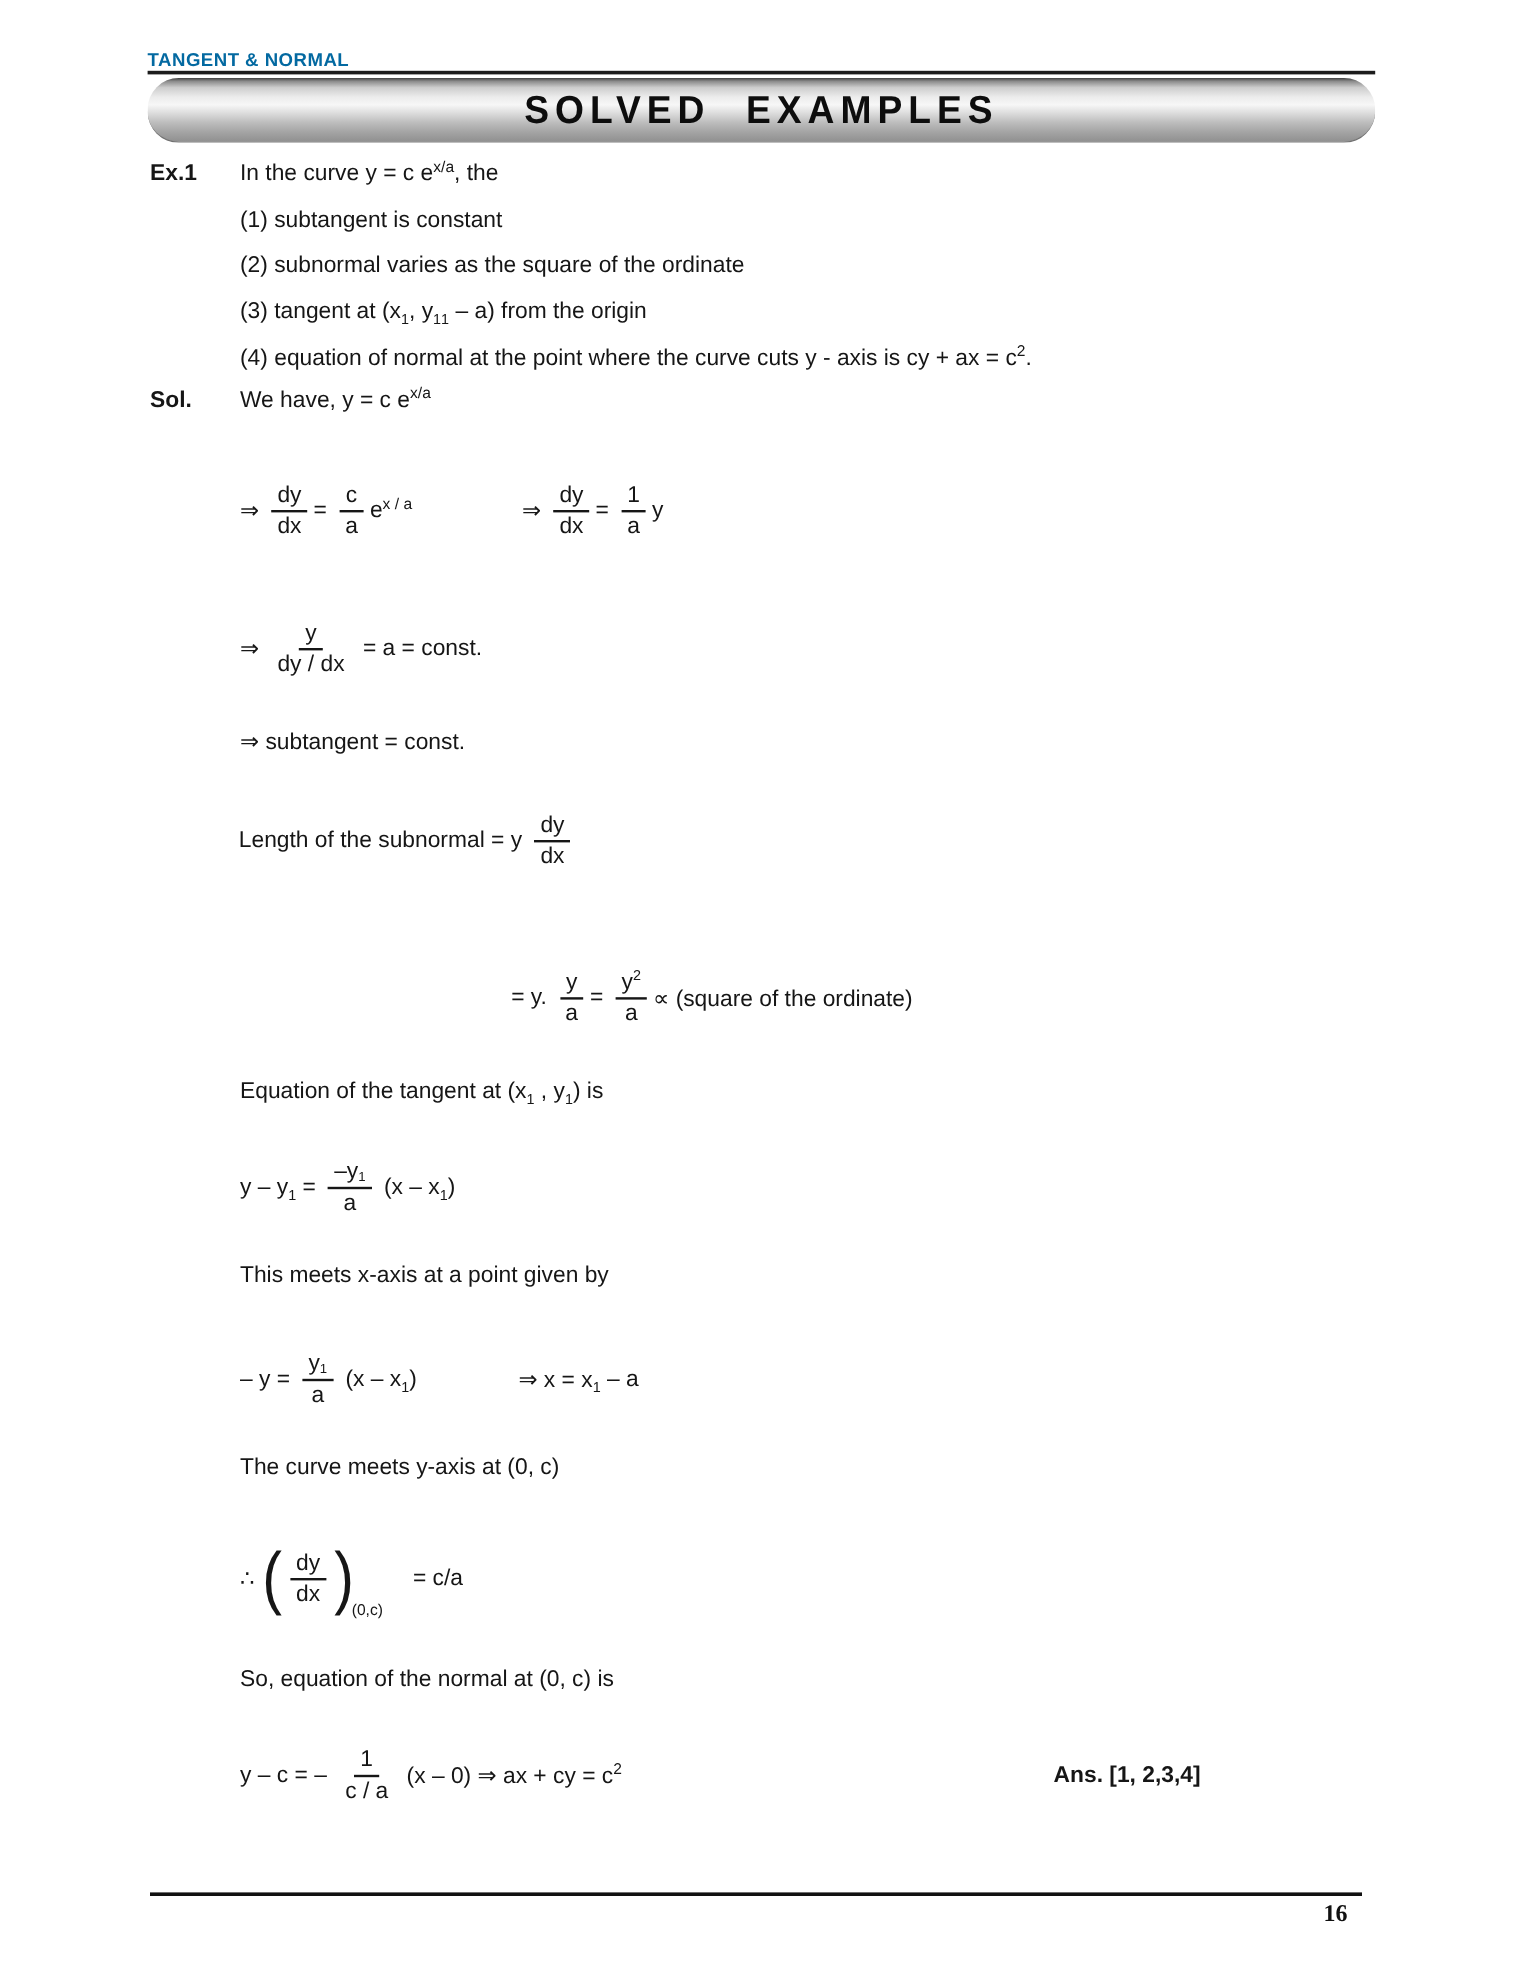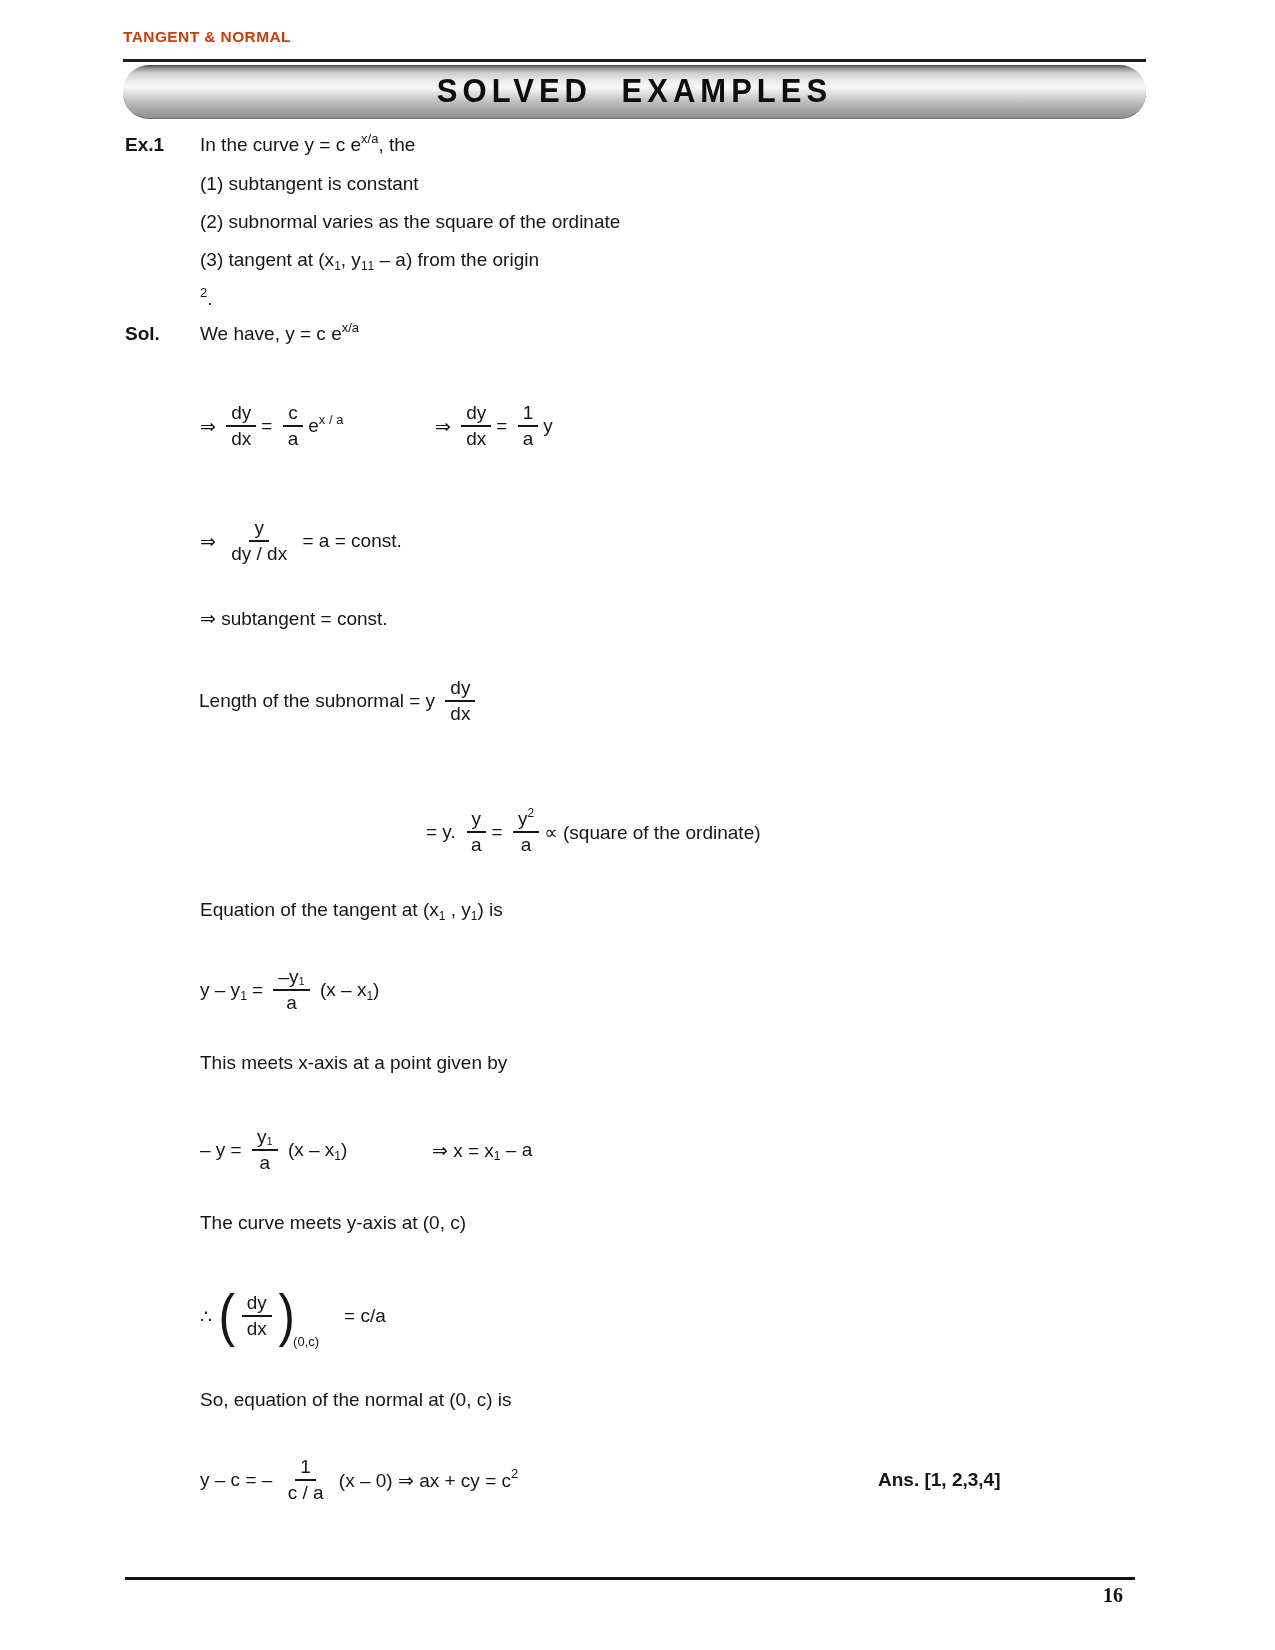--- a/index.html
+++ b/index.html
@@ -4,22 +4,22 @@
 <style>
   html,body { margin:0; padding:0; }
   body {
     width:1275px; height:1650px; position:relative; background:#ffffff;
     font-family:"Liberation Sans","DejaVu Sans",sans-serif; color:#161616;
     overflow:hidden;
   }
   .abs { position:absolute; }
   
   .chapter-title {
-    left:123px; top:28px; font-size:15.5px; font-weight:bold; letter-spacing:0.4px;
-    color:#c2410c;
+    left:123px; top:42px; font-size:15.5px; font-weight:bold; letter-spacing:0.4px;
+    color:#0369a1;
   }
   .title-underline {
     left:123px; top:59px; width:1023px; height:3px; background:#1c1c1c;
   }
   .banner {
     left:123px; top:65px; width:1023px; height:53px;
     background:linear-gradient(180deg,#3f3f3f 0%,#8a8a8a 5%,#cdcdcd 15%,#ececec 30%,#f7f7f7 42%,#dddddd 55%,#bdbdbd 70%,#a4a4a4 85%,#909090 100%);
     border-bottom:1px solid #6f6f6f;
     display:flex; align-items:center; justify-content:center;border-radius:26px;
   }
@@ -72,21 +72,21 @@
   <div class="abs title-underline"></div>
   <div class="abs banner">
     <div class="banner-title">SOLVED EXAMPLES</div>
   </div>
 
   <div class="line lbl" style="left:125px; top:132px;">Ex.1</div>
   <div class="line" style="left:200px; top:132px;"><span class="tok-text">In the curve y = c e</span><span class="sup">x/a</span><span class="tok-text">, the</span></div>
   <div class="line" style="left:200px; top:171px;"><span class="tok-text">(1) subtangent is constant</span></div>
   <div class="line" style="left:200px; top:209px;"><span class="tok-text">(2) subnormal varies as the square of the ordinate</span></div>
   <div class="line" style="left:200px; top:247px;"><span class="tok-text">(3) tangent at (x</span><span class="sub">1</span><span class="tok-text">, y</span><span class="sub">1</span><span class="sub">1</span><span class="tok-text"> – a) from the origin</span></div>
-  <div class="line" style="left:200px; top:286px;"><span class="sup">2</span><span class="tok-text">.</span></div>
+  <div class="line" style="left:200px; top:286px;"><span class="tok-text">(4) equation of normal at the point where the curve cuts y - axis is cy + ax = c</span><span class="sup">2</span><span class="tok-text">.</span></div>
 
   <div class="line lbl" style="left:125px; top:321px;">Sol.</div>
   <div class="line" style="left:200px; top:321px;text-align:center;"><span class="tok-text">We have, y = c e</span><span class="sup">x/a</span></div>
 
   <div class="line" style="left:200px; top:401px; height:50px;"><span class="tok-text">⇒ </span><span class="frac"><span class="num"><span class="tok-text">dy</span></span><span class="den"><span class="tok-text">dx</span></span></span><span class="tok-text">= </span><span class="frac"><span class="num"><span class="tok-text">c</span></span><span class="den"><span class="tok-text">a</span></span></span><span class="tok-text">e</span><span class="sup">x / a</span></div>
   <div class="line" style="left:435px; top:401px; height:50px;"><span class="tok-text">⇒ </span><span class="frac"><span class="num"><span class="tok-text">dy</span></span><span class="den"><span class="tok-text">dx</span></span></span><span class="tok-text">= </span><span class="frac"><span class="num"><span class="tok-text">1</span></span><span class="den"><span class="tok-text">a</span></span></span><span class="tok-text">y</span></div>
 
   <div class="line" style="left:200px; top:512px; height:58px;"><span class="tok-text">⇒ </span><span class="frac"><span class="num"><span class="tok-text">y</span></span><span class="den"><span class="tok-text">dy / dx</span></span></span><span class="tok-text"> = a = const.</span></div>
 
   <div class="line" style="left:200px; top:605px;"><span class="tok-text">⇒ subtangent = const.</span></div>

